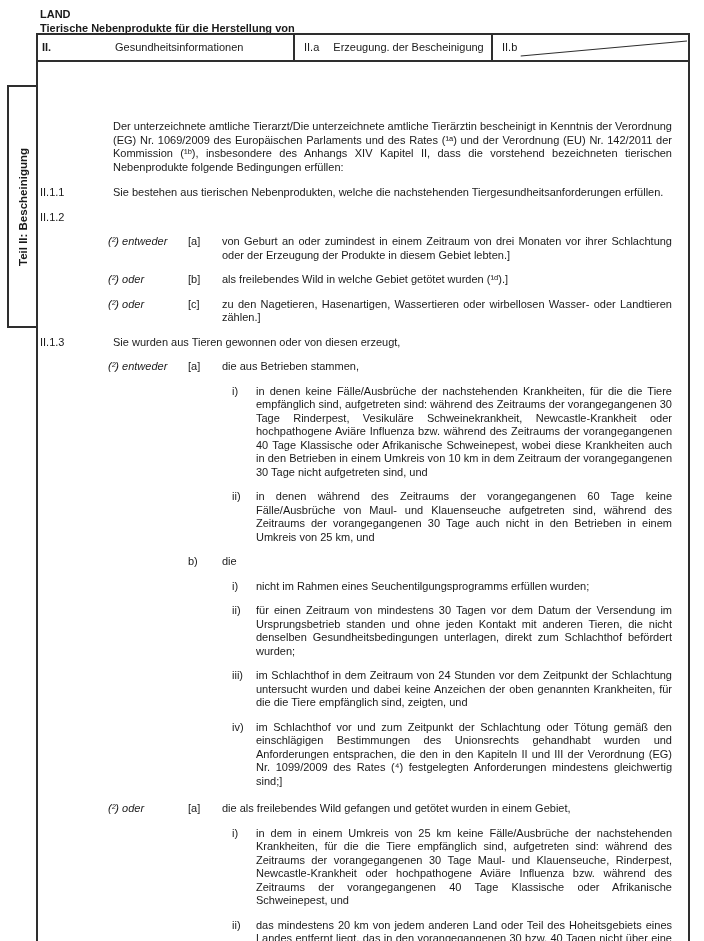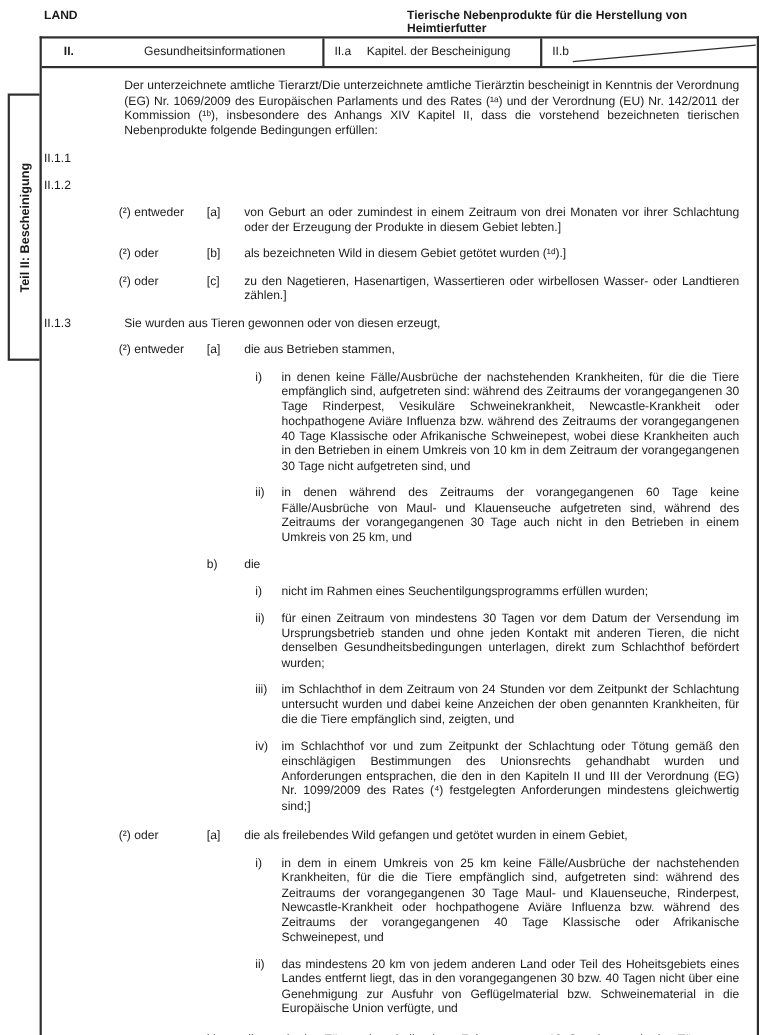--- a/index.html
+++ b/index.html
@@ -3,45 +3,45 @@
 <meta charset="utf-8">
 <style>
   html,body{margin:0;padding:0;}
   body{
     width:704px;height:941px;background:#ffffff;color:#1a1a1a;
     font-family:"Liberation Sans","DejaVu Sans",sans-serif;
     font-size:11px;line-height:13.5px;position:relative;overflow:hidden;
   }
   .top-header{
     display:flex;justify-content:space-between;align-items:flex-start;
-    padding:8px 14px 12px 40px;height:25px;
+    padding:8px 14px 12px 40px;height:25px;flex-direction:column;
   }
   .country{font-weight:bold;}
   .doc-title{font-weight:bold;text-align:left;width:320px;line-height:12px;}
   .main-table{
     position:absolute;left:36px;top:33px;width:654px;height:908px;
     border:2px solid #2e2e2e;border-bottom:none;box-sizing:border-box;
     background:#fff;
   }
   .header-row{display:flex;height:25px;border-bottom:2px solid #2e2e2e;}
   .hcell{display:flex;align-items:center;box-sizing:border-box;overflow:hidden;}
   .hcell-1{flex:0 0 257px;border-right:2px solid #2e2e2e;}
-  .hcell-1 .part-no{flex:0 0 73px;padding-left:20px;font-weight:bold;}
+  .hcell-1 .part-no{flex:0 0 73px;padding-left:4px;font-weight:bold;}
   .hcell-1 .part-title{font-weight:normal;}
   .hcell-2{flex:0 0 198px;border-right:2px solid #2e2e2e;padding-left:9px;}
   .hcell-2 .ref-no{margin-right:14px;}
   .hcell-3{flex:1;padding-left:9px;position:relative;}
   .hcell-3 svg{position:absolute;left:0;top:0;width:100%;height:100%;}
   .content{padding:10px 16px 0 2px;}
   .row{display:flex;margin:0 0 11px 0;}
   .num-col{flex:0 0 73px;}
   .text-col{flex:1;text-align:justify;}
-  .intro-par{margin-left:73px;text-align:justify;margin-bottom:12px;}
+  .intro-par{margin-left:73px;text-align:justify;margin-bottom:12px;margin-top:48px;}
   .opt-spacer{flex:0 0 68px;}
-  .opt-label{flex:0 0 80px;}
+  .opt-label{flex:0 0 80px;font-style:italic;}
   .letter-col{flex:0 0 34px;}
   .roman-row{margin-left:192px;}
   .roman-col{flex:0 0 24px;}
   .subletter-row{margin-left:148px;}
   .mt-lg{margin-top:14px;}
   .sidebar-box{
     position:absolute;left:7px;top:85px;width:31px;height:243px;
     border:2px solid #2e2e2e;box-sizing:border-box;background:#fff;
   }
   .sidebar-text{
@@ -65,54 +65,55 @@
 
 <div class="main-table">
 
   <div class="header-row">
     <div class="hcell hcell-1">
       <span class="part-no">II.</span>
       <span class="part-title">Gesundheitsinformationen</span>
     </div>
     <div class="hcell hcell-2">
       <span class="ref-no">II.a</span>
-      <span>Kapitel. der Bescheinigung</span>
+      <span>Erzeugung. der Bescheinigung</span>
     </div>
     <div class="hcell hcell-3">
       <span>II.b</span>
       <svg viewBox="0 0 197 25" preserveAspectRatio="none">
         <line x1="28" y1="21" x2="196" y2="6" stroke="#2e2e2e" stroke-width="1.2"></line>
       </svg>
     </div>
   </div>
 
   <div class="content">
 
     <div class="intro-par">Der unterzeichnete amtliche Tierarzt/Die unterzeichnete amtliche Tierärztin bescheinigt in Kenntnis der Verordnung (EG) Nr. 1069/2009 des Europäischen Parlaments und des Rates (¹ᵃ) und der Verordnung (EU) Nr. 142/2011 der Kommission (¹ᵇ), insbesondere des Anhangs XIV Kapitel II, dass die vorstehend bezeichneten tierischen Nebenprodukte folgende Bedingungen erfüllen:</div>
 
     <div class="row">
       <div class="num-col">II.1.1</div>
+      <div class="text-col">Sie bestehen aus tierischen Nebenprodukten, welche die nachstehenden Tiergesundheitsanforderungen erfüllen.</div>
     </div>
 
     <div class="row">
       <div class="num-col">II.1.2</div>
     </div>
 
     <div class="row">
       <div class="opt-spacer"></div>
       <div class="opt-label">(²) entweder</div>
       <div class="letter-col">[a]</div>
       <div class="text-col">von Geburt an oder zumindest in einem Zeitraum von drei Monaten vor ihrer Schlachtung oder der Erzeugung der Produkte in diesem Gebiet lebten.]</div>
     </div>
 
     <div class="row">
       <div class="opt-spacer"></div>
       <div class="opt-label">(²) oder</div>
       <div class="letter-col">[b]</div>
-      <div class="text-col">als bezeichneten Wild in diesem Gebiet getötet wurden (¹ᵈ).]</div>
+      <div class="text-col">als freilebendes Wild in welche Gebiet getötet wurden (¹ᵈ).]</div>
     </div>
 
     <div class="row">
       <div class="opt-spacer"></div>
       <div class="opt-label">(²) oder</div>
       <div class="letter-col">[c]</div>
       <div class="text-col">zu den Nagetieren, Hasenartigen, Wassertieren oder wirbellosen Wasser- oder Landtieren zählen.]</div>
     </div>
 
     <div class="row">

